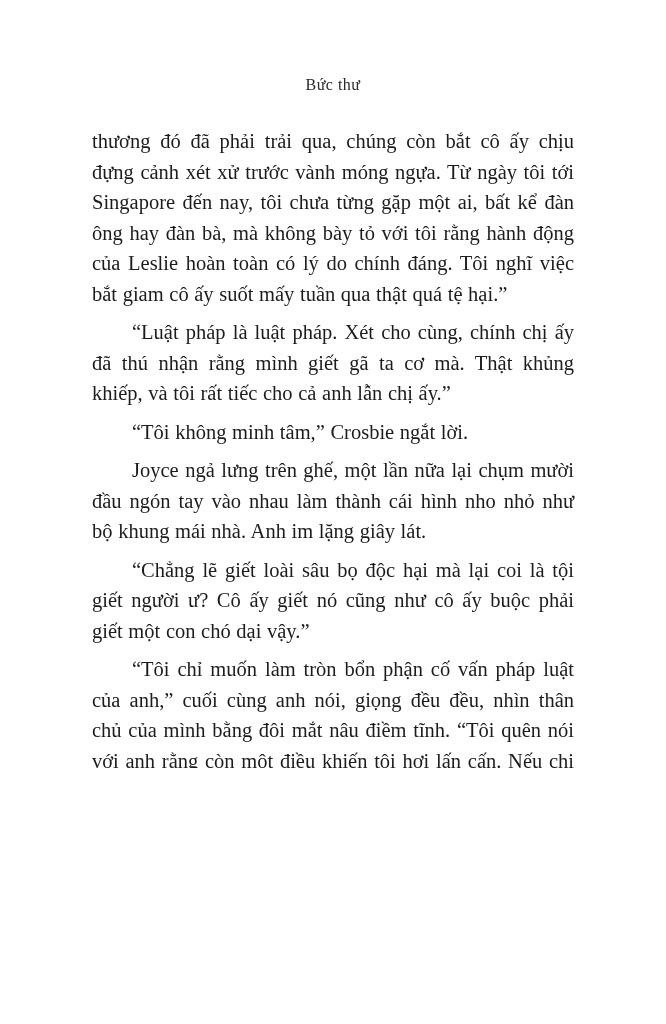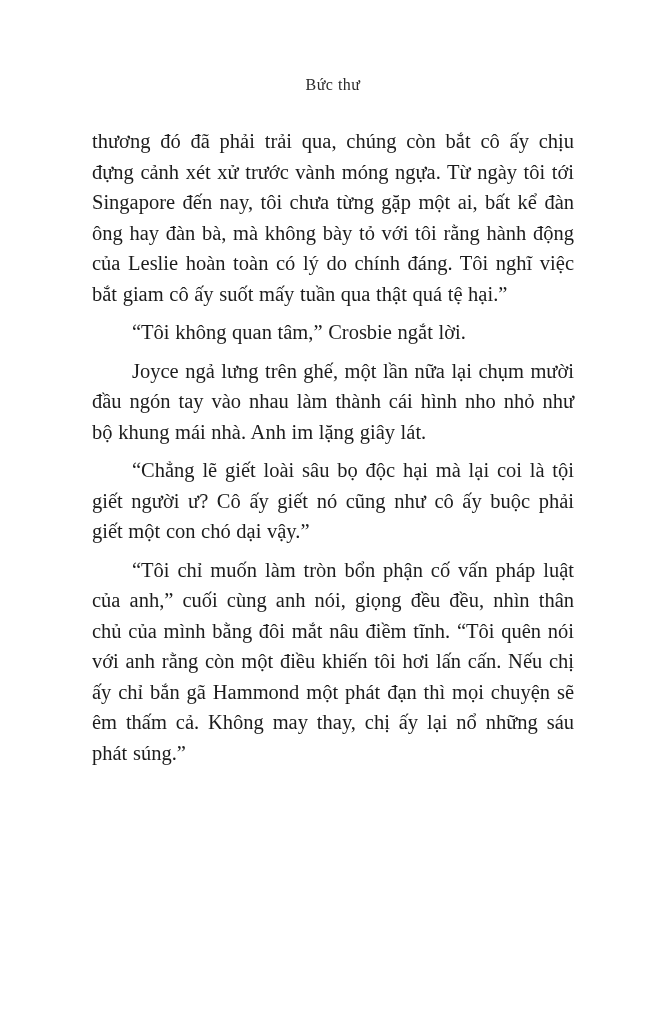--- a/index.html
+++ b/index.html
@@ -56,21 +56,22 @@
 </style>
 </head>
 <body>
 
 <div class="page">
 
   <div class="running-header">Bức thư</div>
 
   <div class="body-text">
     <p>thương đó đã phải trải qua, chúng còn bắt cô ấy chịu đựng cảnh xét xử trước vành móng ngựa. Từ ngày tôi tới Singapore đến nay, tôi chưa từng gặp một ai, bất kể đàn ông hay đàn bà, mà không bày tỏ với tôi rằng hành động của Leslie hoàn toàn có lý do chính đáng. Tôi nghĩ việc bắt giam cô ấy suốt mấy tuần qua thật quá tệ hại.”</p>
-    <p class="indent">“Tôi không quan tâm,” Crosbie ngắt lời.</p>
+    <p class="indent">“Luật pháp là luật pháp. Xét cho cùng, chính chị ấy đã thú nhận rằng mình giết gã ta cơ mà. Thật khủng khiếp, và tôi rất tiếc cho cả anh lẫn chị ấy.”</p>
+    <p class="indent">“Tôi không minh tâm,” Crosbie ngắt lời.</p>
     <p class="indent">Joyce ngả lưng trên ghế, một lần nữa lại chụm mười đầu ngón tay vào nhau làm thành cái hình nho nhỏ như bộ khung mái nhà. Anh im lặng giây lát.</p>
     <p class="indent">“Chẳng lẽ giết loài sâu bọ độc hại mà lại coi là tội giết người ư? Cô ấy giết nó cũng như cô ấy buộc phải giết một con chó dại vậy.”</p>
     <p class="indent">“Tôi chỉ muốn làm tròn bổn phận cố vấn pháp luật của anh,” cuối cùng anh nói, giọng đều đều, nhìn thân chủ của mình bằng đôi mắt nâu điềm tĩnh. “Tôi quên nói với anh rằng còn một điều khiến tôi hơi lấn cấn. Nếu chị ấy chỉ bắn gã Hammond một phát đạn thì mọi chuyện sẽ êm thấm cả. Không may thay, chị ấy lại nổ những sáu phát súng.”</p>
   </div>
 
   <div class="page-number">13</div>
 
 </div>
 
 </body></html>

